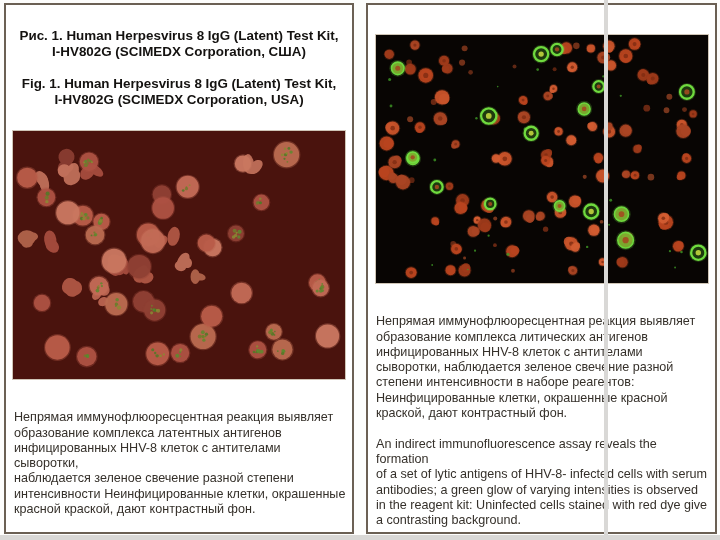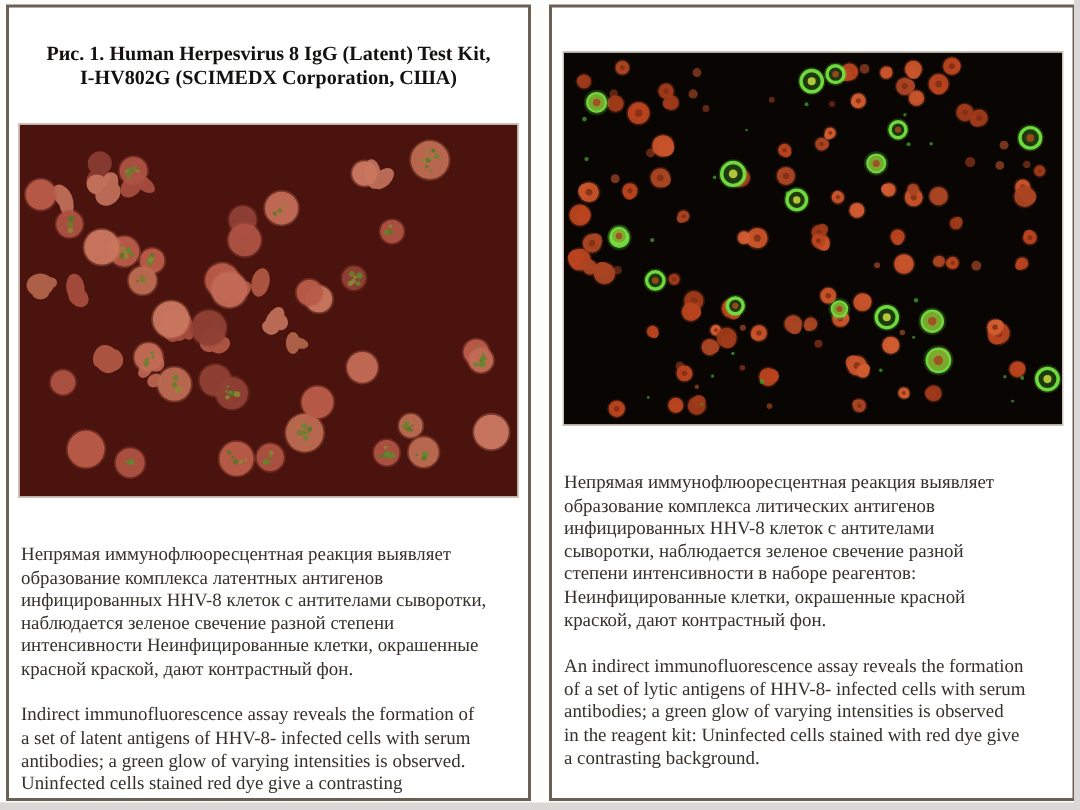--- a/index.html
+++ b/index.html
@@ -2,21 +2,21 @@
 <html><head>
 <meta charset="utf-8">
 <style>
   html,body{margin:0;padding:0;}
   body{
     width:720px;height:540px;
     background:#fdfdfc;
     font-family:"Liberation Sans", sans-serif;
     position:relative;overflow:hidden;
   }
-  .page{position:relative;width:720px;height:540px;background:#fdfdfc;font-family:Liberation Serif, serif;}
+  .page{position:relative;width:608px;height:540px;background:#fdfdfc;}
   .edge-right{position:absolute;top:0;right:0;width:4px;height:540px;background:#d9d8d6;}
   .edge-bottom{position:absolute;left:0;bottom:0;width:720px;height:5px;background:#d9d8d6;}
   .panel{
     position:absolute;top:3px;height:527px;width:346px;
     background:#ffffff;border:2px solid #6b6054;
     box-sizing:content-box;overflow:hidden;
   }
   .panel.left{left:4px;}
   .panel.right{left:366px;width:347px;}
   .caption{
@@ -36,20 +36,22 @@
 </style>
 </head>
 <body>
 
 <div class="page">
 
   <div class="panel left">
     <div class="caption">
       <div>Рис. 1. Human Herpesvirus 8 IgG (Latent) Test Kit,
 I-HV802G (SCIMEDX Corporation, США)</div>
+      <div>Fig. 1. Human Herpesvirus 8 IgG (Latent) Test Kit,
+I-HV802G (SCIMEDX Corporation, USA)</div>
     </div>
     <svg class="micrograph" width="332" height="248" viewBox="0 0 332 248">
         <rect x="0" y="0" width="332" height="248" fill="#4a130d"></rect>
         <g opacity="0.88">
           <ellipse cx="174.43333653453737" cy="131.04447738081217" rx="4.940143887652084" ry="5.887274802546017" transform="rotate(109 169.52246278896928 130.58820981159806)" fill="#c97760"></ellipse>
           <ellipse cx="168.82701125834137" cy="130.34871945064515" rx="9.139363696333021" ry="5.389890878810547" transform="rotate(120 169.52246278896928 130.58820981159806)" fill="#c97760"></ellipse>
           <ellipse cx="172.06386300874874" cy="126.5179791841656" rx="5.481830152915791" ry="4.742478627944365" transform="rotate(71 169.52246278896928 130.58820981159806)" fill="#c97760"></ellipse>
         </g>
         <g opacity="0.88">
           <ellipse cx="129.66837889049202" cy="141.17300356645137" rx="9.143377046799287" ry="7.124231656896882" transform="rotate(138 128.59683638438582 142.15199804957956)" fill="#b85c49"></ellipse>

